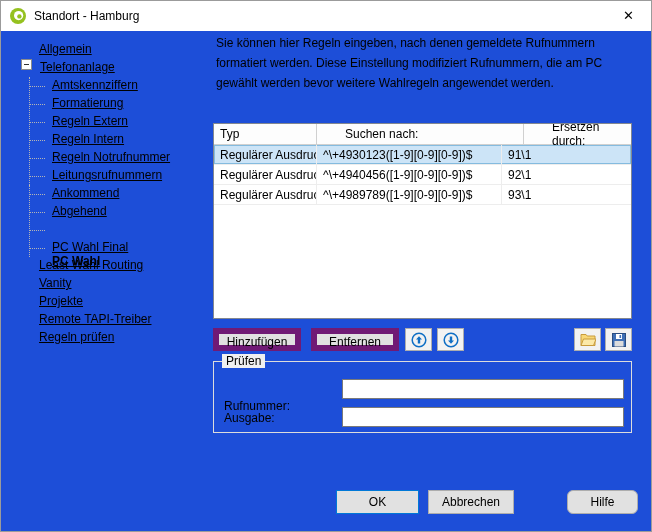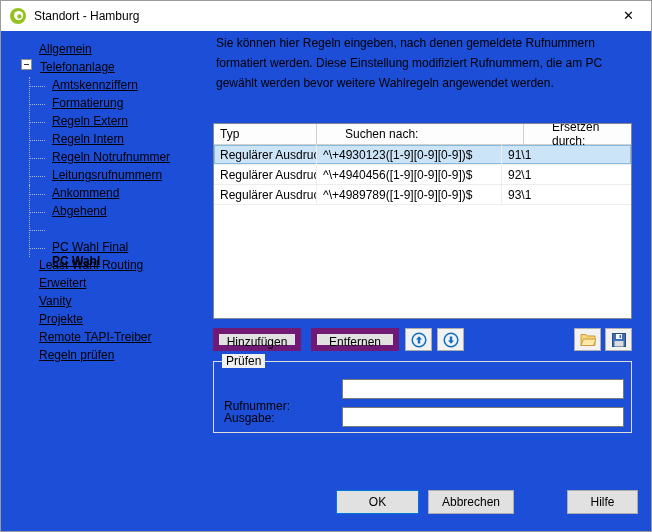--- a/index.html
+++ b/index.html
@@ -56,21 +56,21 @@
   #lbl-rufnummer{top:21px;margin-top:16px;}
   #lbl-ausgabe{top:49px;}
   .group input{position:absolute;left:128px;width:282px;height:20px;border:1px solid #7a7a7a;
                background:#fff;box-sizing:border-box;padding:0 3px;font-family:"Liberation Sans",sans-serif;font-size:12px;}
   #input-rufnummer{top:17px;}
   #input-ausgabe{top:45px;}
   
   .footbtn{position:absolute;height:24px;background:#e1e1e1;border:1px solid #adadad;cursor:default;}
   #btn-ok{left:335px;top:489px;width:83px;border:1px solid #0078d7;}
   #btn-cancel{left:427px;top:489px;width:86px;}
-  #btn-help{left:566px;top:489px;width:71px;}
+  #btn-help{left:566px;top:489px;width:71px;border-radius:6px;}
 </style>
 </head>
 <body>
 
 <div class="dialog">
 
   <div class="titlebar">
     <svg class="logo" viewBox="0 0 16 16">
       <circle cx="8" cy="8" r="8" fill="#95c11f"></circle>
       <circle cx="8.6" cy="7.6" r="4.6" fill="#ffffff"></circle>
@@ -122,23 +122,20 @@
       <div class="tree-item child current">
           <span class="lbl">PC Wahl</span>
         </div>
       <div class="tree-item child">
           <span class="lbl">PC Wahl Final</span>
         </div>
     </div>
 
     <div class="tree-item leafroot">
         <span class="lbl">Least Wahl Routing</span>
-      </div>
-    <div class="tree-item leafroot">
-        <span class="lbl">Erweitert</span>
       </div>
     <div class="tree-item leafroot">
         <span class="lbl">Vanity</span>
       </div>
     <div class="tree-item leafroot">
         <span class="lbl">Projekte</span>
       </div>
     <div class="tree-item leafroot">
         <span class="lbl">Remote TAPI-Treiber</span>
       </div>

